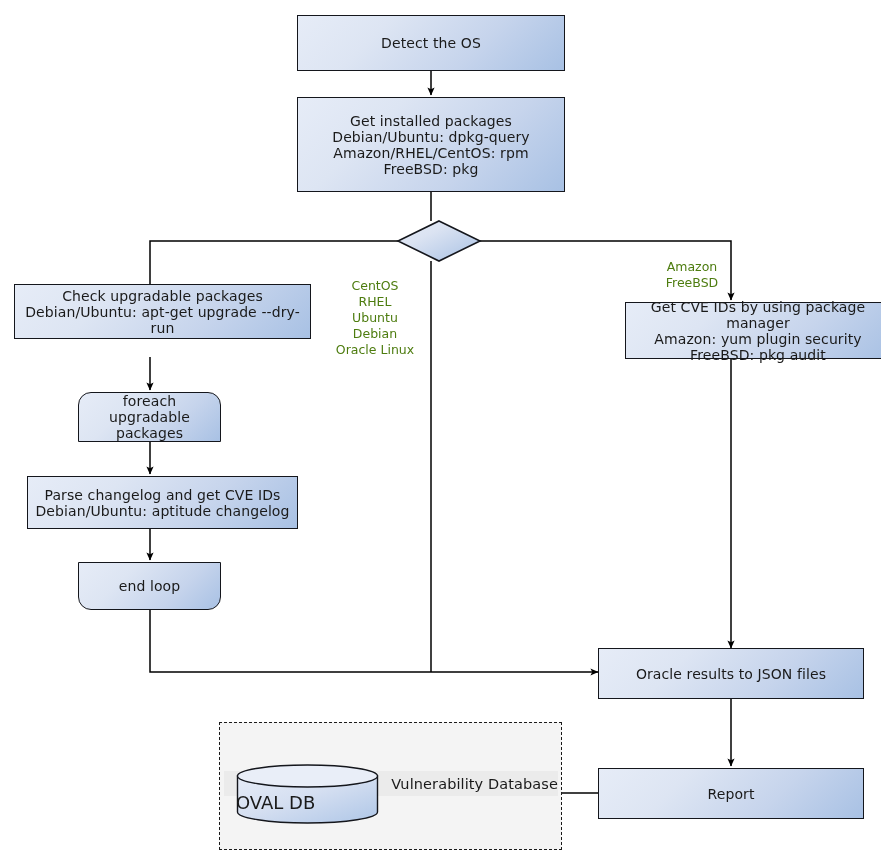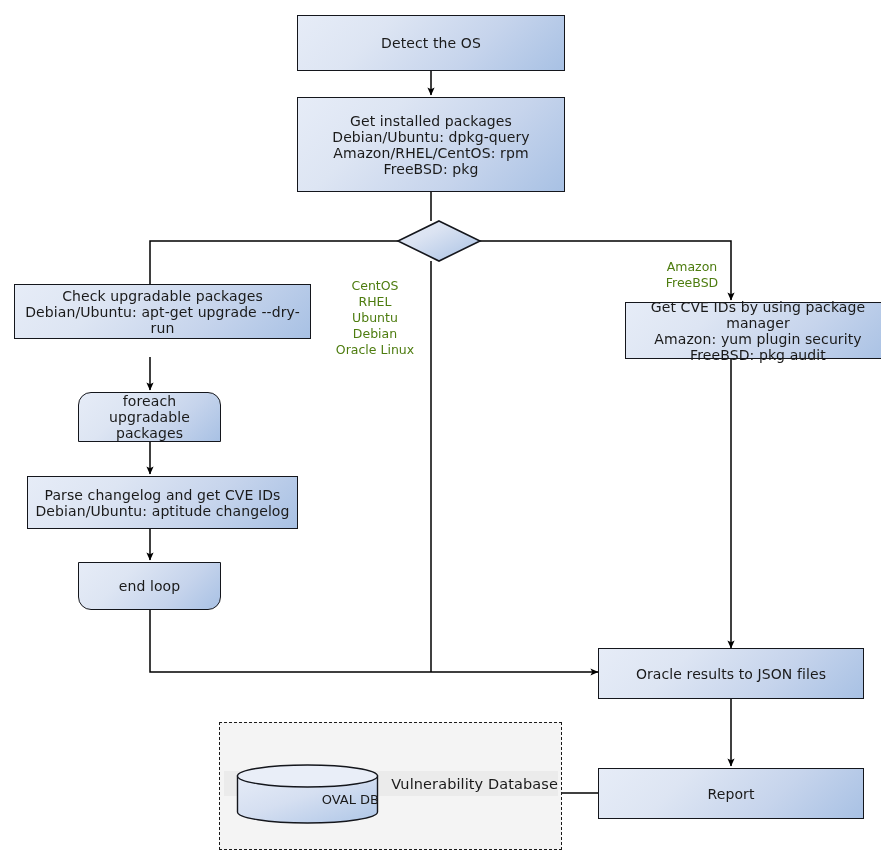--- a/index.html
+++ b/index.html
@@ -87,22 +87,22 @@
     white-space: nowrap;
     letter-spacing: 0.1px;
   }
   
   .cyl {
     position: absolute;
   }
   .cyl-label {
     position: absolute;
     width: 100%;
-    text-align: right;
-    font-size: 13px;
+    text-align: left;
+    font-size: 18px;
     color: #1a1a1a;
     white-space: nowrap;
     pointer-events: none;
   }
 </style>
 </head>
 <body>
 
 <div id="canvas">
 

